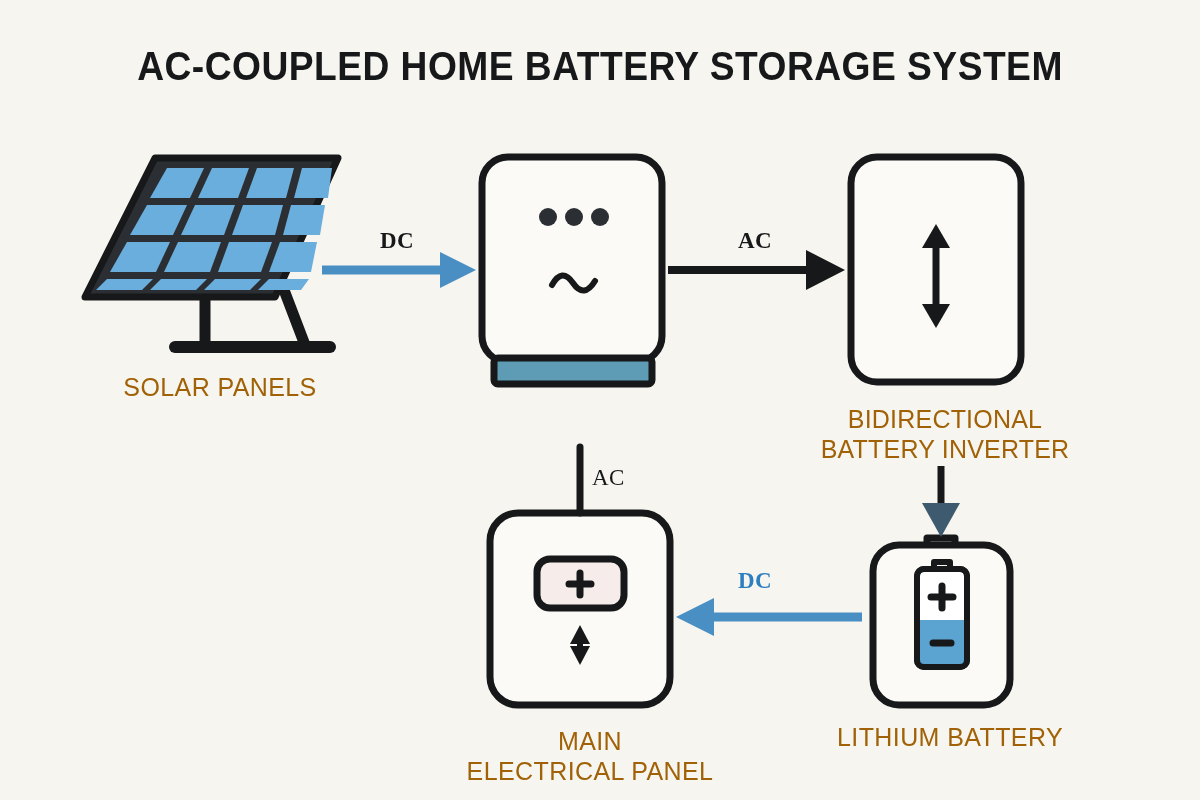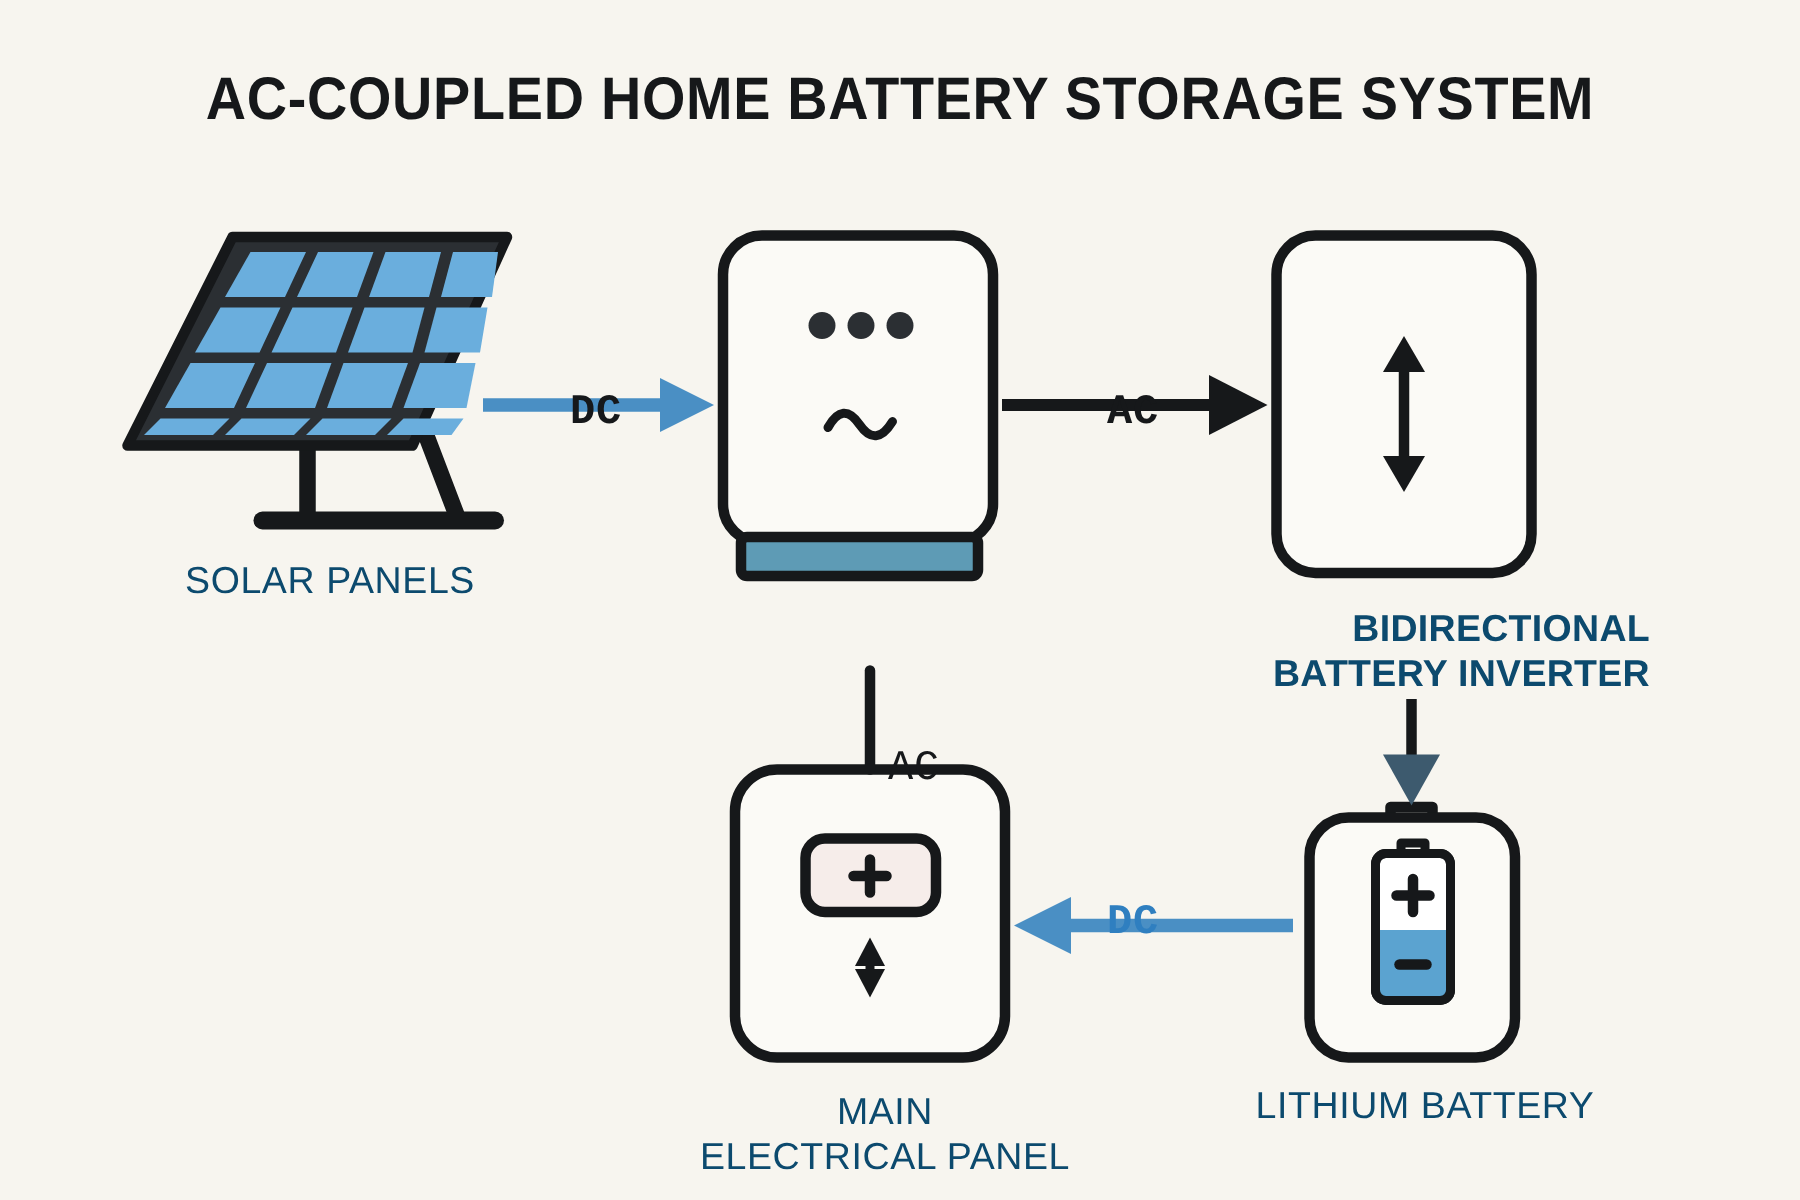--- a/index.html
+++ b/index.html
@@ -36,39 +36,37 @@
     font-size: 40px;
     font-weight: bold;
     letter-spacing: 0.5px;
     color: #16181a;
     transform: scaleX(0.93);
     white-space: nowrap;
   }
   .node-label {
     position: absolute;
     text-align: center;
-    color: #0c4a6e;
+    color: #a16207;
     font-family: "Liberation Sans", sans-serif;
     font-size: 25px;
     line-height: 30px;
     letter-spacing: 0.4px;
     white-space: pre-line;
   }
   .node-label.bold {
-    font-weight: bold;
+    font-weight: normal;
     letter-spacing: 0.2px;
-    text-align: right;
   }
   .flow-label {
     position: absolute;
-    font-family: Liberation Mono, monospace;
-    font-size: 28px;
+    font-family: Liberation Serif, serif;
+    font-size: 23px;
     letter-spacing: 0.5px;
     color: #16181a;
-    margin-top: 32px;
   }
   .flow-label.bold { font-weight: bold; }
   .flow-label.blue { color: #2f7fc0; font-weight: bold; }
   .lbl-solar-panels  { left: 40px;  top: 372px; width: 360px; }
   .lbl-solar-inv     { left: 420px; top: 404px; width: 360px; }
   .lbl-bidir-inv     { left: 790px; top: 404px; width: 310px; }
   .lbl-battery       { left: 795px; top: 722px; width: 310px; }
   .lbl-main-panel    { left: 430px; top: 726px; width: 320px; }
   .lb-dc-top   { left: 380px; top: 228px; }
   .lb-ac-top   { left: 738px; top: 228px; }

